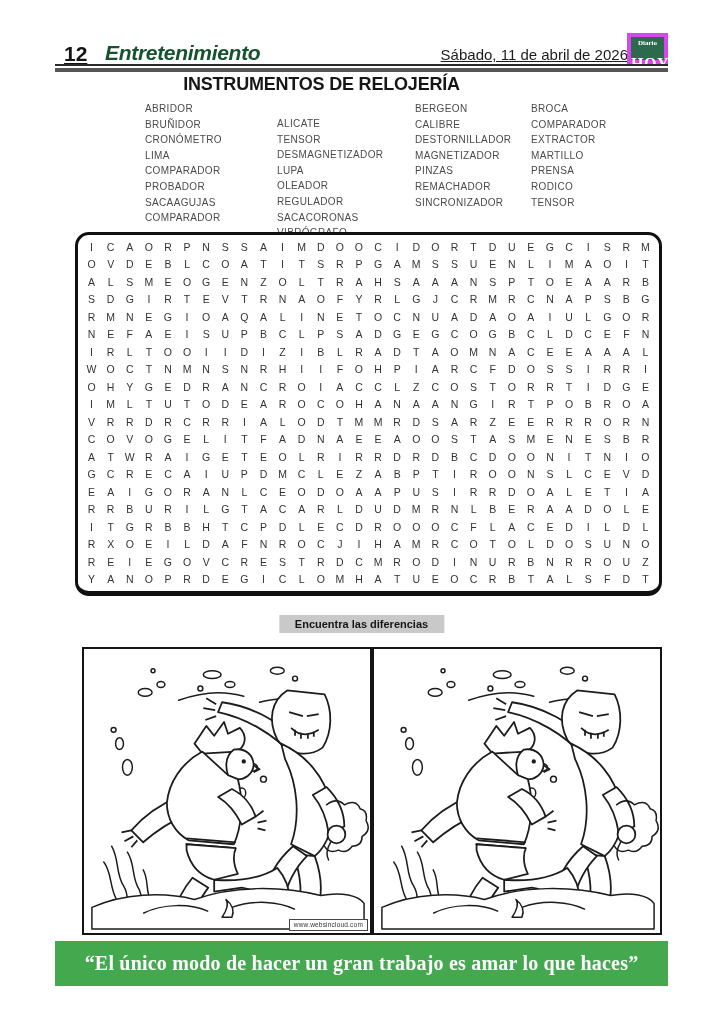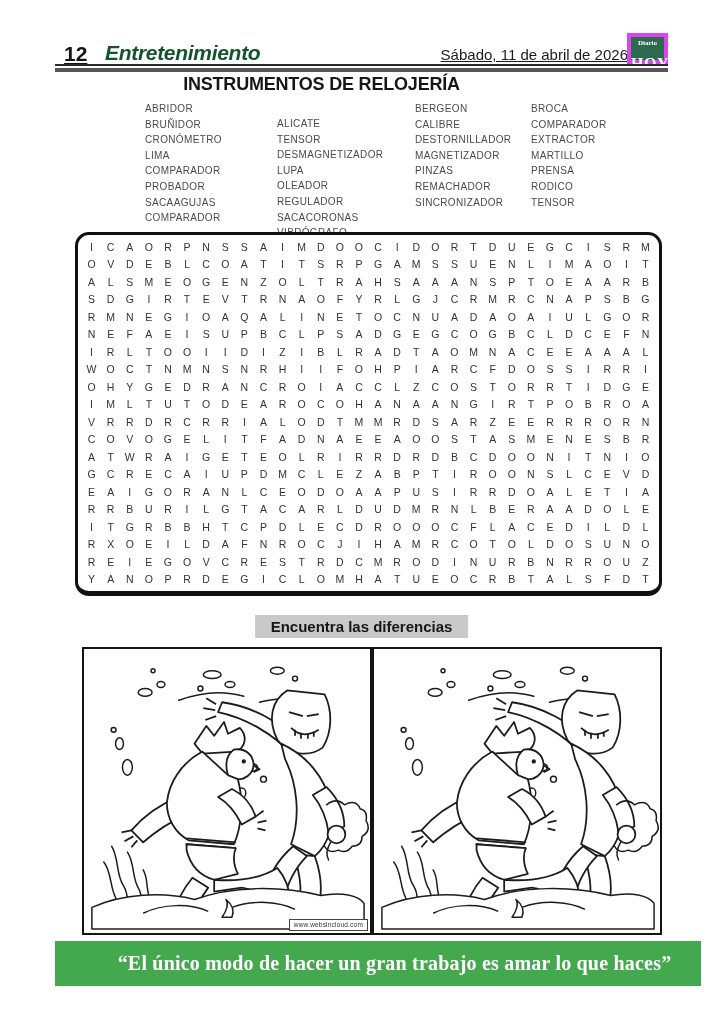--- a/index.html
+++ b/index.html
@@ -24,31 +24,31 @@
   .word-col.c0{left:145px;} .word-col.c1{left:277px;margin-top:15px;} .word-col.c2{left:415px;} .word-col.c3{left:531px;}
 
   .grid-box{position:absolute;left:75px;top:232px;width:587px;height:364px;box-sizing:border-box;
             border:3px solid #101010;border-bottom-width:5px;border-radius:14px;
             display:grid;grid-template-columns:repeat(30,1fr);grid-auto-rows:1fr;
             padding:3px 4px;align-items:center;justify-items:center;background:#fff;}
   .cell{font-size:10.5px;color:#333;font-family:"Liberation Sans",sans-serif;}
 
   
   .diff-heading{position:absolute;top:615px;left:50%;transform:translateX(-50%);
-                background:#c9c9c9;color:#161616;font-size:15px;font-weight:bold;
+                background:#c9c9c9;color:#161616;font-size:11px;font-weight:bold;
                 padding:3px 16px;white-space:nowrap;}
   .img-box{position:absolute;top:647px;width:290px;height:288px;box-sizing:border-box;
            border:2px solid #141414;background:#fff;}
   .img-box.left{left:82px;} .img-box.right{left:372px;}
   .img-box svg{width:100%;height:100%;display:block;}
   .watermark{position:absolute;right:2px;bottom:2px;border:1px solid #444;background:#fff;
              font-size:6.5px;line-height:8px;padding:1px 4px;color:#333;letter-spacing:0.2px;}
 
   
-  .quote-bar{position:absolute;left:55px;top:941px;width:613px;height:45px;background:#43a84e;padding-left:33px;}
+  .quote-bar{position:absolute;left:55px;top:941px;width:613px;height:45px;background:#43a84e;}
   .quote-text{width:100%;text-align:center;line-height:45px;color:#ffffff;
               font-family:"Liberation Serif",serif;font-weight:bold;font-size:20px;letter-spacing:0.2px;}
 </style>
 </head>
 <body>
 
 <div class="page">
 
   <div class="pageno">12</div>
   <div class="section">Entretenimiento</div>

